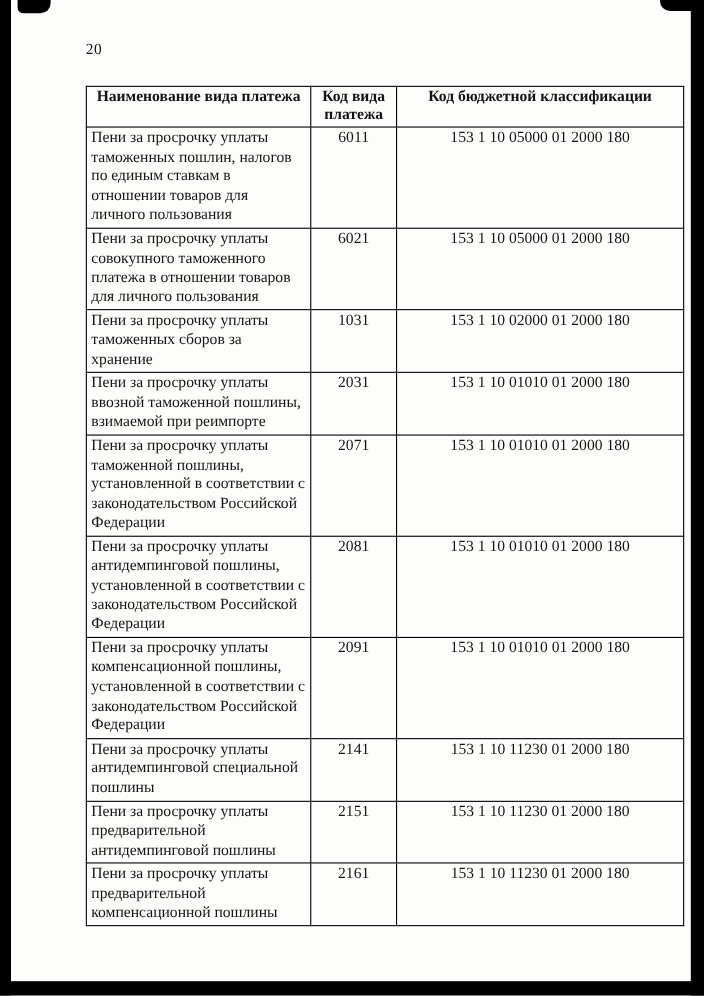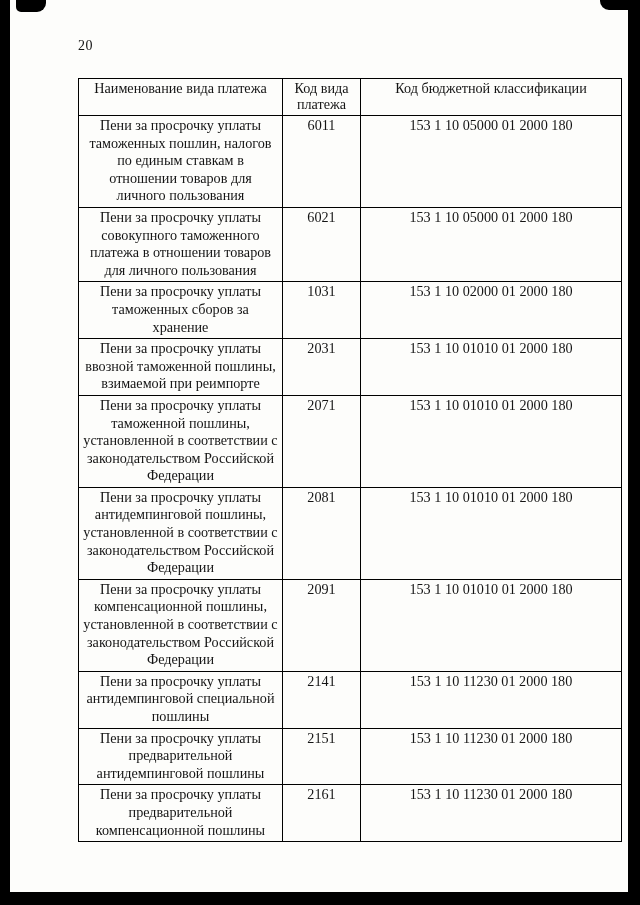--- a/index.html
+++ b/index.html
@@ -44,26 +44,26 @@
   .payments col.c-name { width: 204px; }
   .payments col.c-code { width: 78px; }
   .payments col.c-kbk  { width: 261px; }
 
   .payments th, .payments td {
     border: 1.5px solid #000;
     padding: 1px 4px 2px 4px;
     vertical-align: top;
   }
   .payments th {
-    font-weight: normal;
+    font-weight: bold;
     text-align: center;
     line-height: 15.5px;
     padding: 2px 2px 3px 2px;
   }
-  td.cell-name { text-align: center; }
+  td.cell-name { text-align: left; }
   td.cell-code, td.cell-kbk { text-align: center; }
 </style>
 </head>
 <body>
 
 <div id="blot-top-left" class="scan-edge"></div>
 <div id="blot-top-right" class="scan-edge"></div>
 <div id="edge-left" class="scan-edge"></div>
 <div id="edge-right" class="scan-edge"></div>
 <div id="edge-bottom" class="scan-edge"></div>

